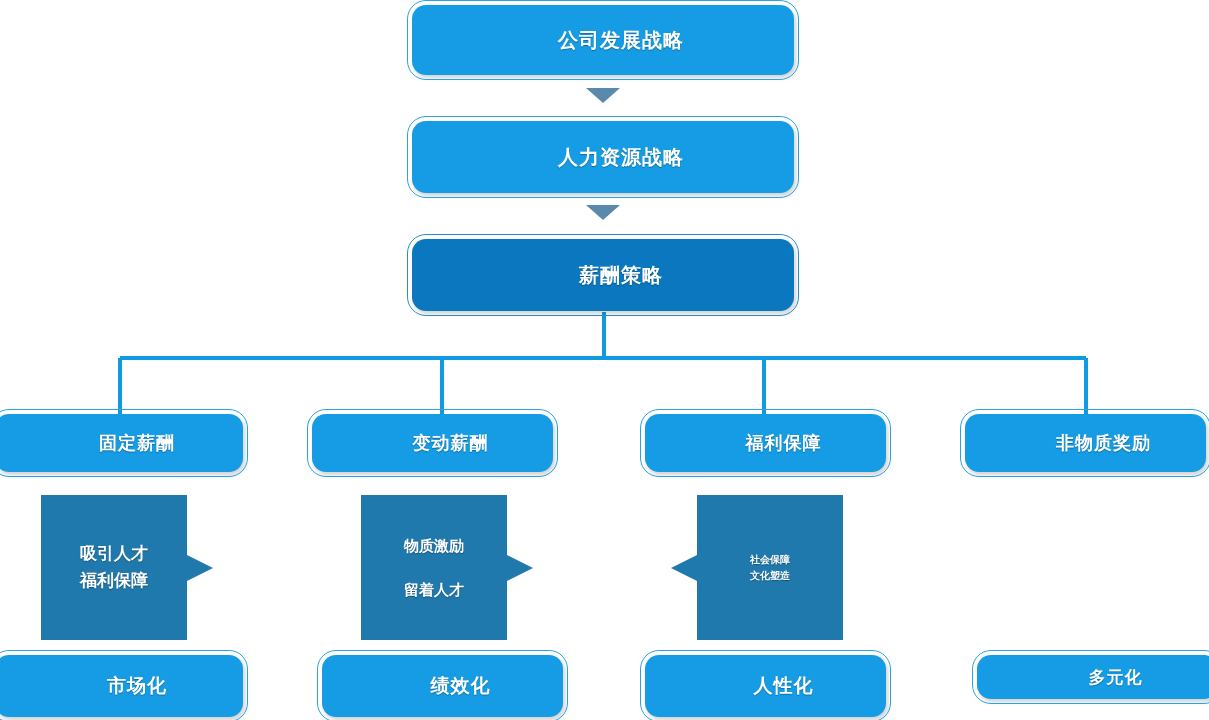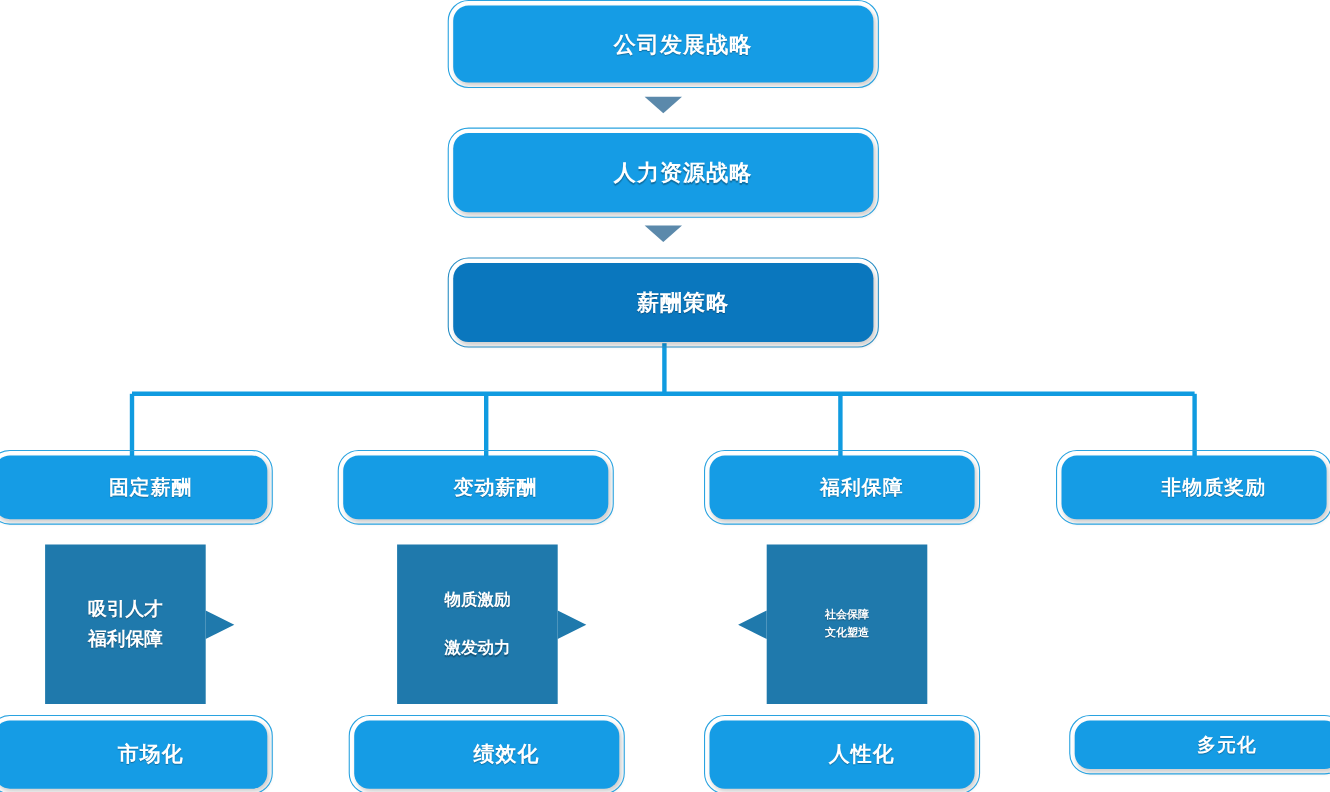--- a/index.html
+++ b/index.html
@@ -140,21 +140,21 @@
   <div class="rbox light shadowed" style="left:-5px;top:655px;width:248px;height:62px;font-size:19px;">
     <span>市场化</span>
   </div>
 
   <div class="rbox light shadowed" style="left:312px;top:414px;width:241px;height:58px;font-size:18px;">
     <span>变动薪酬</span>
   </div>
   <div class="callout" style="left:361px;top:495px;width:146px;height:145px;">
     <div class="body" style="font-size:15px;gap:20px;">
       <span>物质激励</span>
-      <span>激发动力</span>
+      <span>留着人才</span>
     </div>
     <div class="tip right"></div>
   </div>
   <div class="rbox light shadowed" style="left:645px;top:414px;width:241px;height:58px;font-size:18px;">
     <span>福利保障</span>
   </div>
 
   <div class="rbox light shadowed" style="left:322px;top:655px;width:241px;height:62px;font-size:19px;">
     <span>绩效化</span>
   </div>

